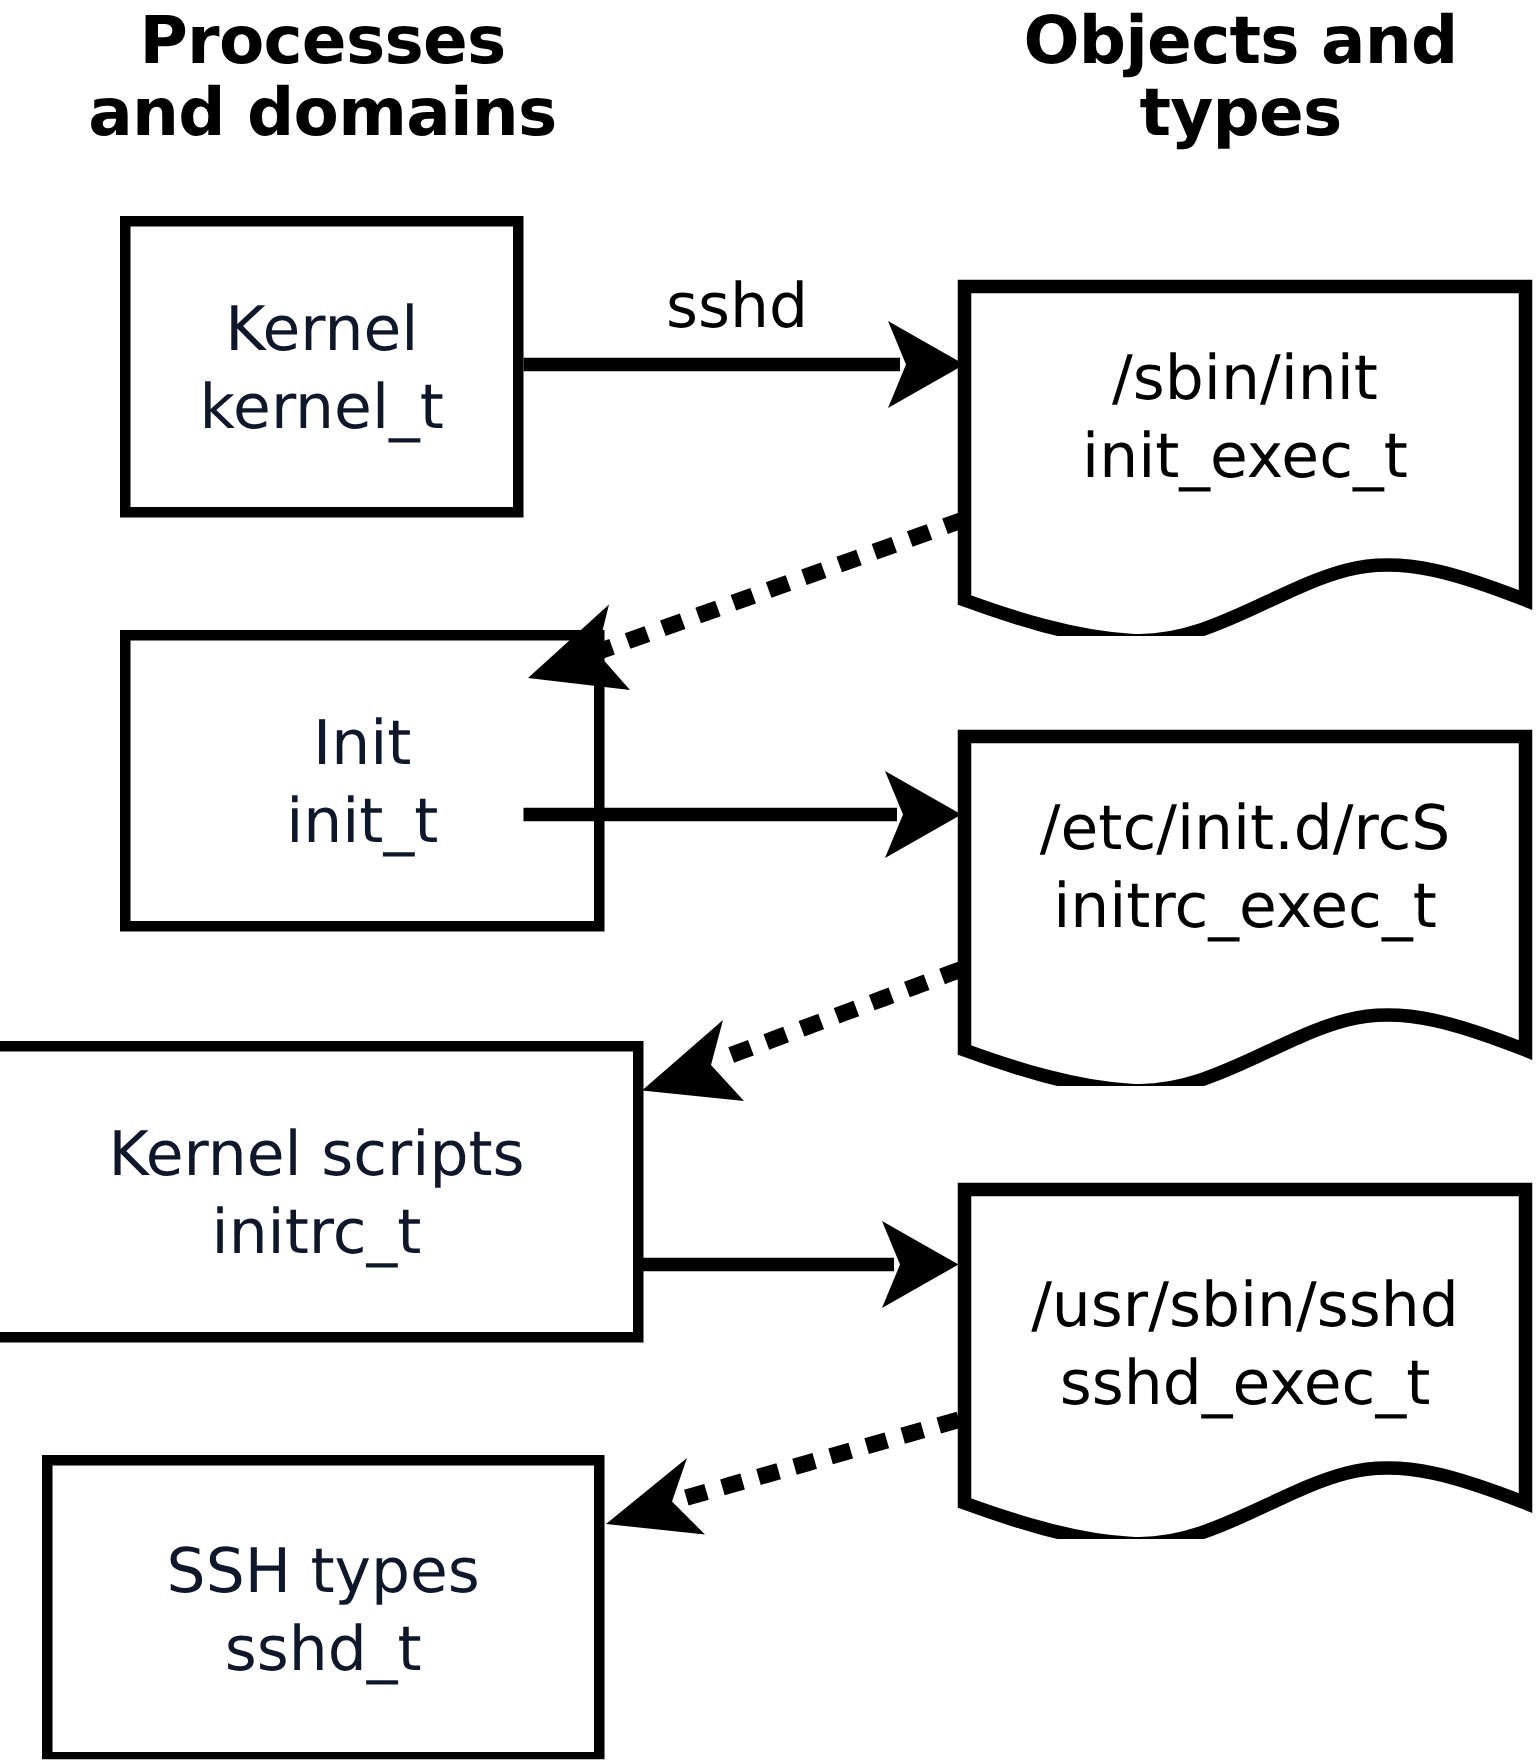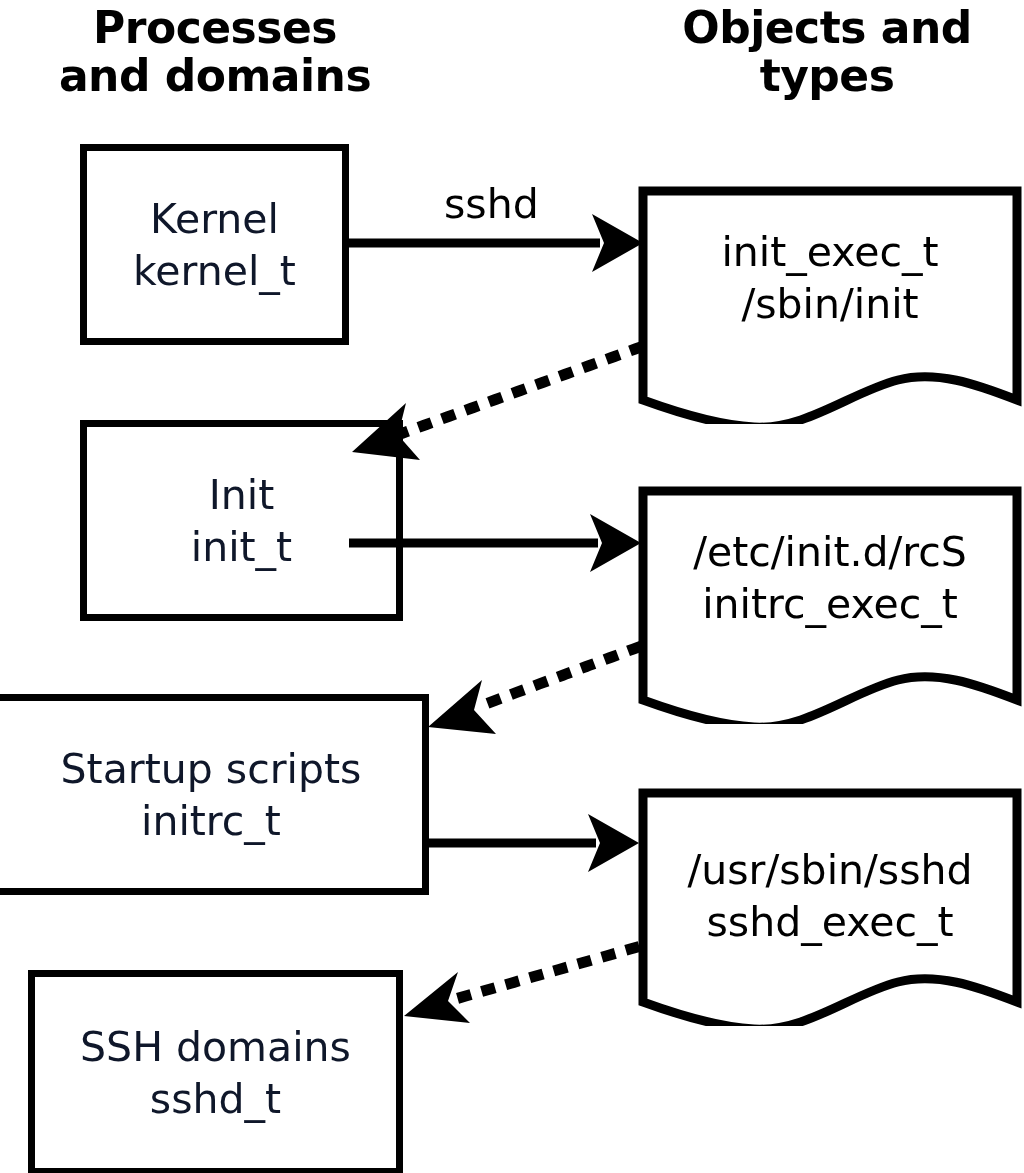--- a/index.html
+++ b/index.html
@@ -111,36 +111,36 @@
     <span class="line">Kernel</span>
     <span class="line">kernel_t</span>
   </div>
 
   <div class="proc-box" id="box-init">
     <span class="line">Init</span>
     <span class="line">init_t</span>
   </div>
 
   <div class="proc-box" id="box-initrc">
-    <span class="line">Startup scripts</span>
+    <span class="line">Kernel scripts</span>
     <span class="line">initrc_t</span>
   </div>
 
   <div class="proc-box" id="box-sshd">
-    <span class="line">SSH domains</span>
+    <span class="line">SSH types</span>
     <span class="line">sshd_t</span>
   </div>
 
   <div class="doc-shape" id="doc-init">
     <svg width="388" height="240" viewBox="0 0 388 240" aria-hidden="true">
       <path d="M 7 7 L 381 7 L 381 216 C 340 200 300 186 262 196 C 215 208 170 246 118 243 C 80 241 40 228 7 216 Z" fill="#ffffff" stroke="#000000" stroke-width="9" stroke-linejoin="miter" stroke-linecap="butt"></path>
     </svg>
     <div class="doc-label">
+      <span class="line">/sbin/init</span>
       <span class="line">init_exec_t</span>
-      <span class="line">/sbin/init</span>
     </div>
   </div>
 
   <div class="doc-shape" id="doc-initrc">
     <svg width="388" height="240" viewBox="0 0 388 240" aria-hidden="true">
       <path d="M 7 7 L 381 7 L 381 216 C 340 200 300 186 262 196 C 215 208 170 246 118 243 C 80 241 40 228 7 216 Z" fill="#ffffff" stroke="#000000" stroke-width="9" stroke-linejoin="miter" stroke-linecap="butt"></path>
     </svg>
     <div class="doc-label">
       <span class="line">/etc/init.d/rcS</span>
       <span class="line">initrc_exec_t</span>

